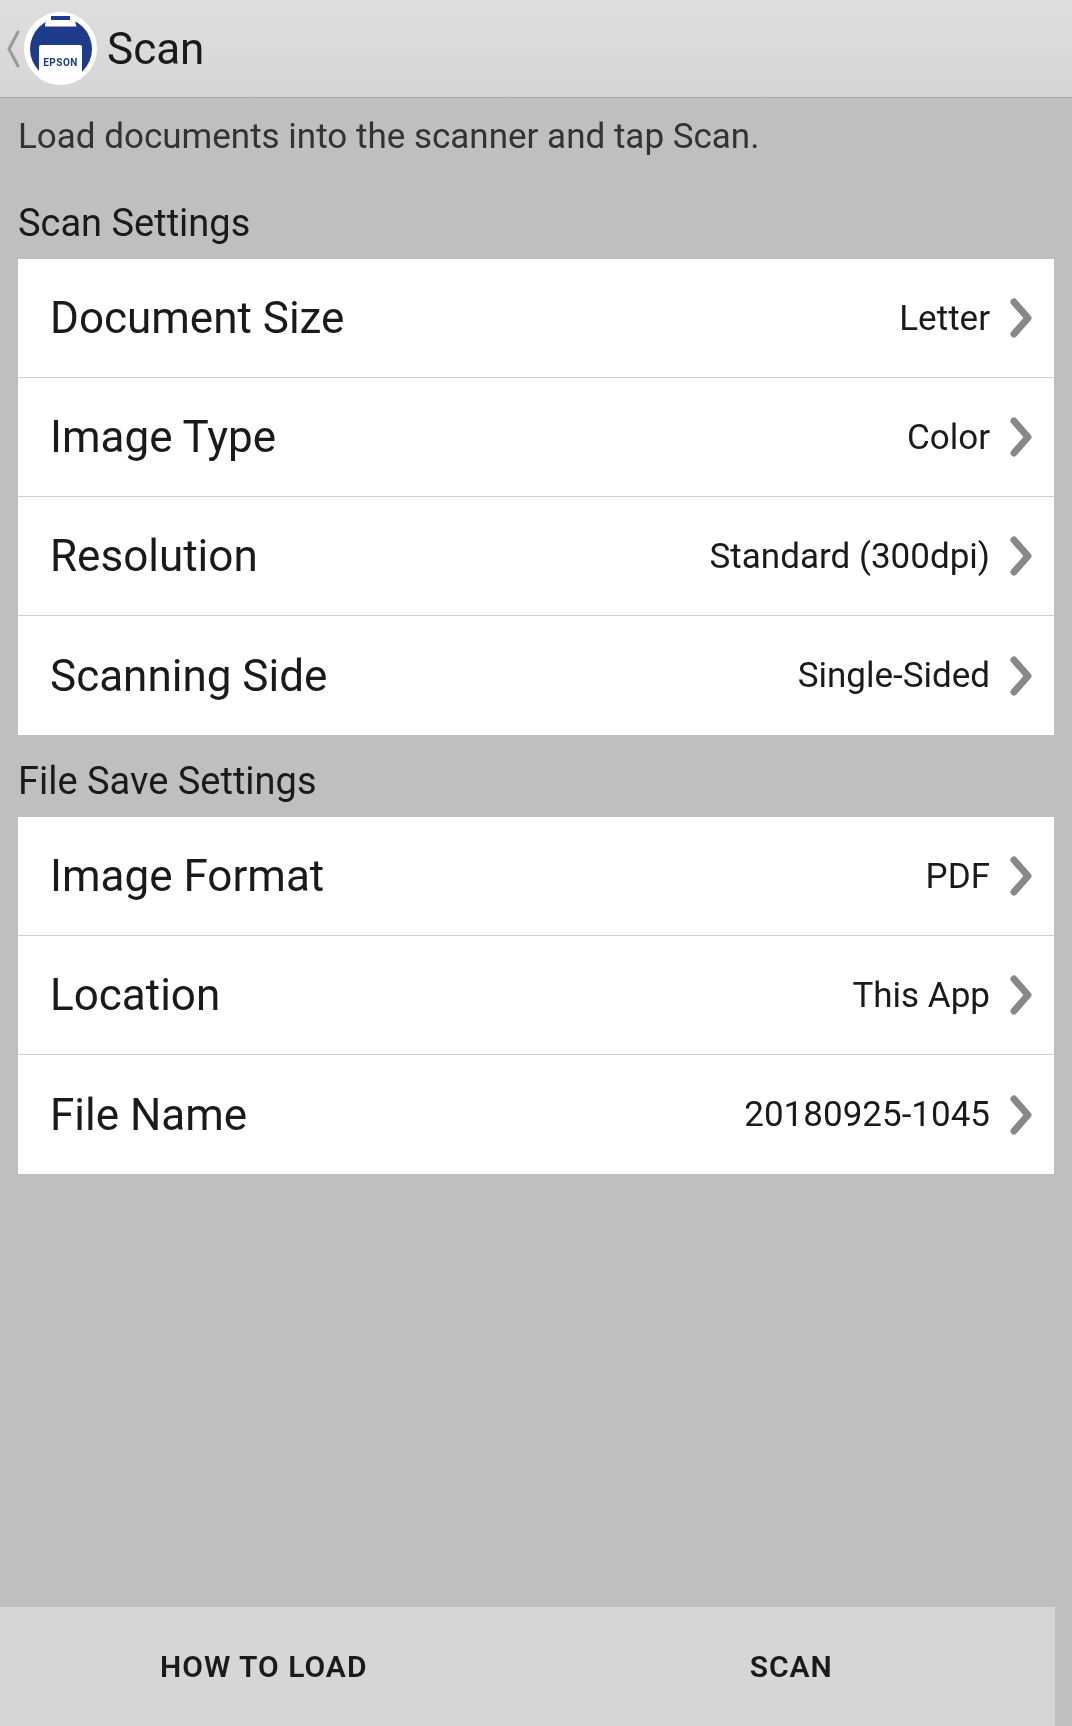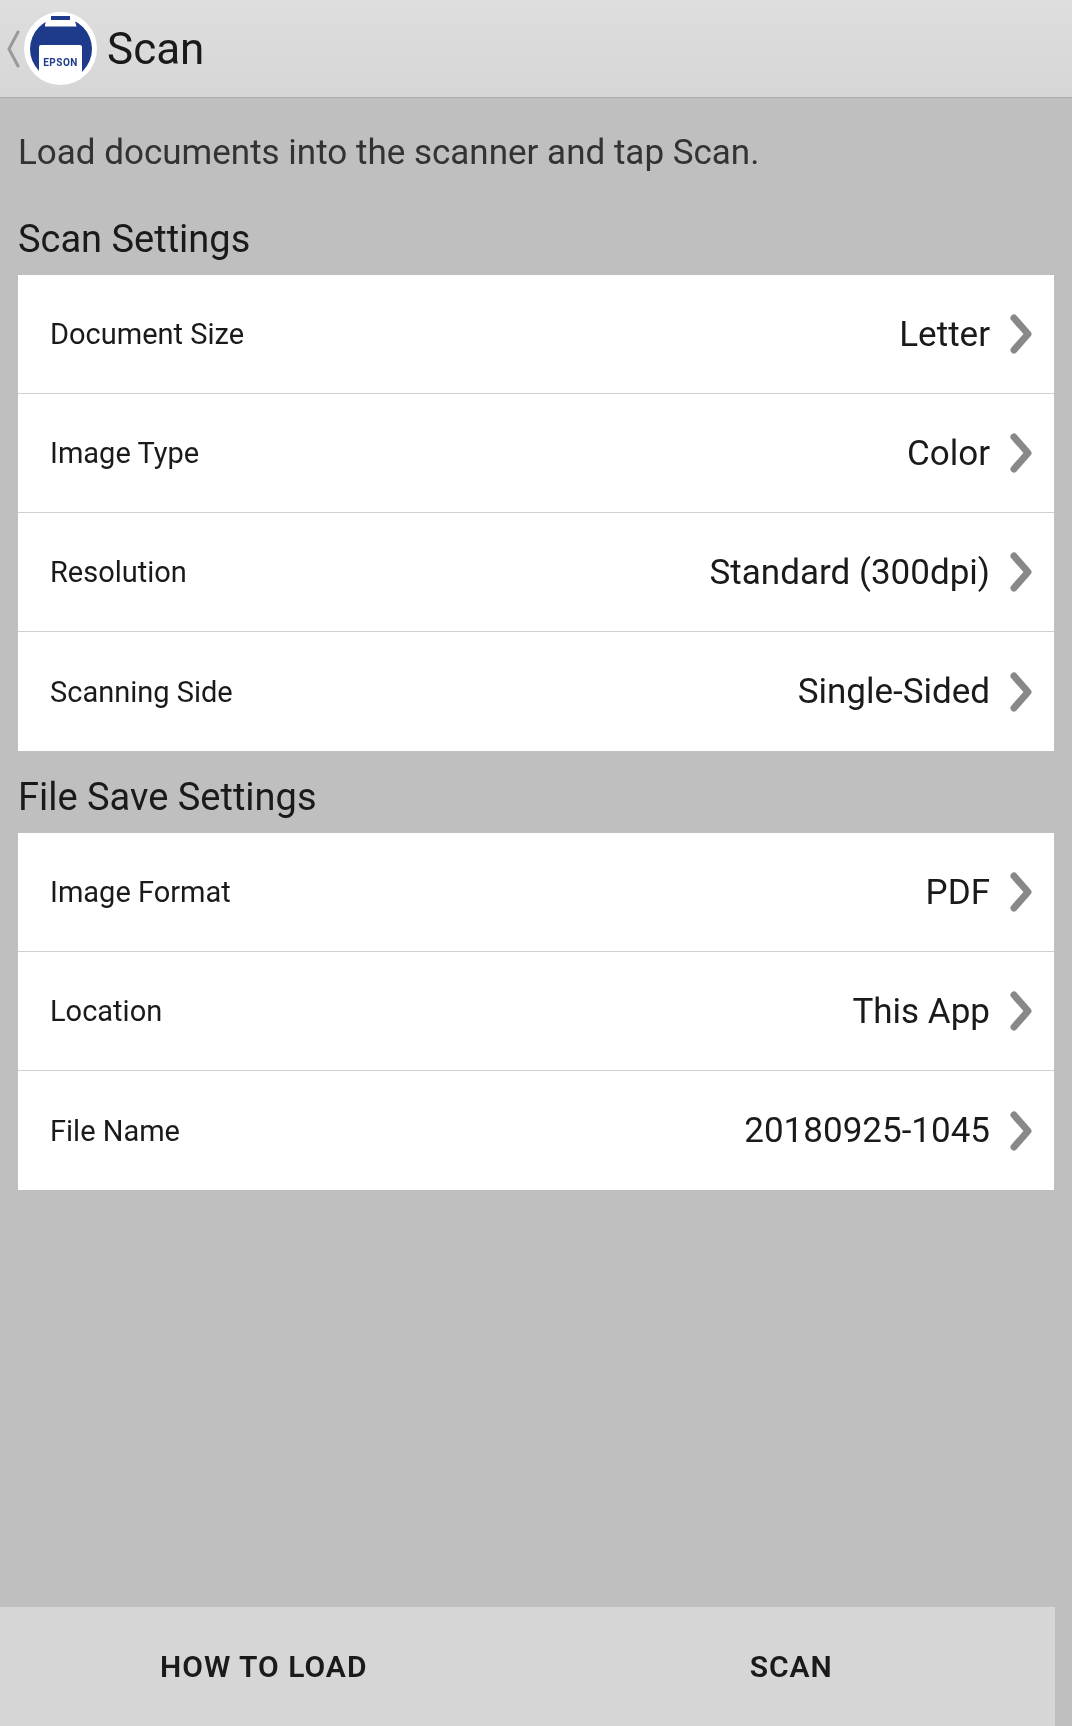--- a/index.html
+++ b/index.html
@@ -101,21 +101,21 @@
       font-weight: 400;
     }
     
     .content {
       padding: 0 18px;
     }
     
     .instruction {
       font-size: 35px;
       color: #333;
-      padding: 34px 0 20px 0;
+      padding: 18px 0 20px 0;
     }
     
     .section-title {
       font-size: 38px;
       color: #1a1a1a;
       padding: 24px 0 14px 0;
       font-weight: 400;
     }
     
     .settings-group {
@@ -129,21 +129,21 @@
       height: 119px;
       padding: 0 18px 0 32px;
       border-bottom: 1px solid #d0d0d0;
     }
     
     .setting-row:last-child {
       border-bottom: none;
     }
     
     .setting-label {
-      font-size: 29px;
+      font-size: 44px;
       color: #1a1a1a;
     }
     
     .setting-value-wrap {
       display: flex;
       align-items: center;
       gap: 16px;
     }
     
     .setting-value {

